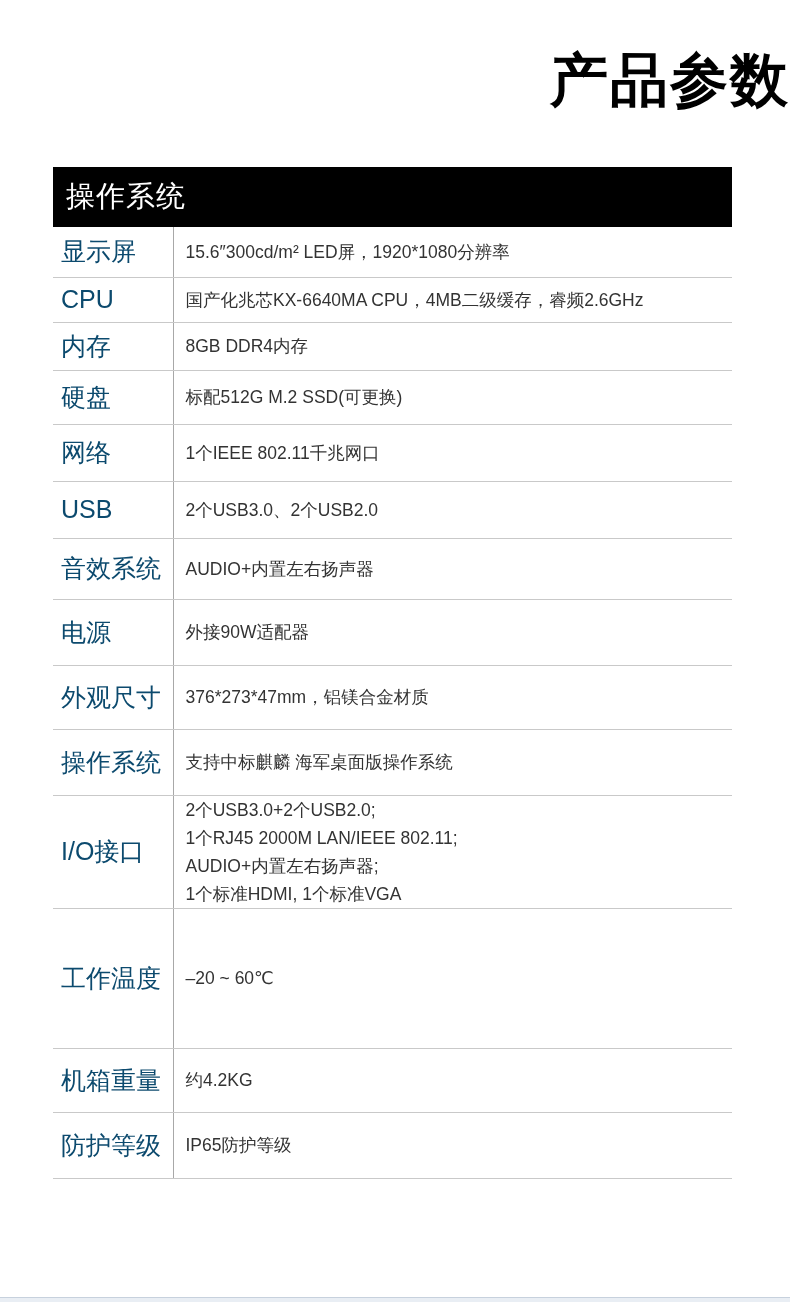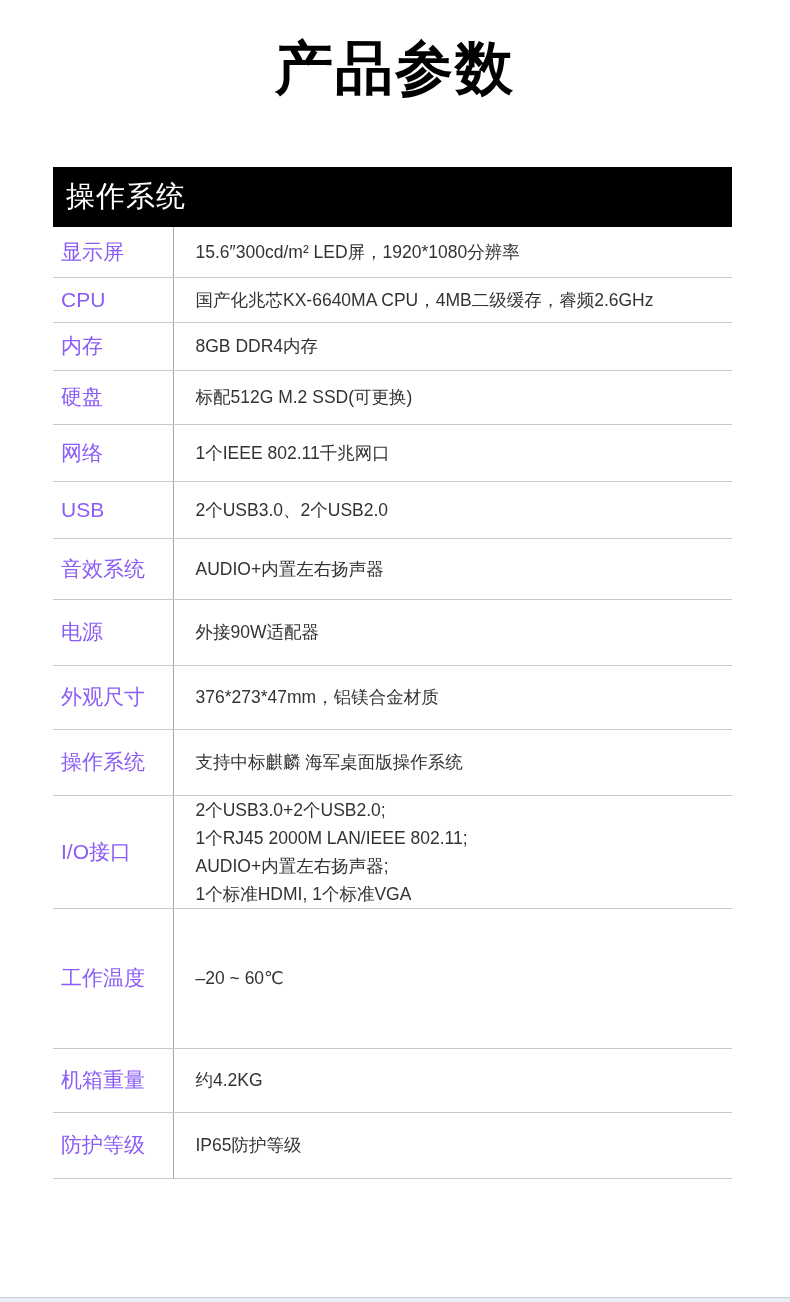--- a/index.html
+++ b/index.html
@@ -6,23 +6,23 @@
   html, body { background: #ffffff; }
   body {
     width: 790px; height: 1302px;
     position: relative;
     overflow: hidden;
     font-family: "Liberation Sans", "DejaVu Sans", sans-serif;
     color: #333333;
   }
   .title {
     position: absolute;
-    top: 36px; left: 0;
+    top: 48px; left: 0;
     width: 100%;
-    text-align: center;
+    text-align: right;
     font-size: 58px;
     line-height: 1.12;
     font-weight: 900;
     letter-spacing: 2px;
     color: #000000;
   }
   .spec {
     position: absolute;
     left: 53px; top: 167px;
     width: 679px;
@@ -44,25 +44,25 @@
     table-layout: fixed;
   }
   table.spec-table td {
     border-bottom: 1px solid #c9c9c9;
     vertical-align: middle;
   }
   td.label {
     width: 120px;
     border-right: 1px solid #a8a8a8;
     padding-left: 8px;
-    font-size: 21px;
-    color: #8b5cf6;
+    font-size: 25px;
+    color: #0c4a6e;
   }
   td.value {
-    padding-left: 22px;
+    padding-left: 12px;
     padding-right: 8px;
     font-size: 17.5px;
     line-height: 28px;
     color: #333333;
     white-space: pre-line;
   }
   
   .spec-table tr:nth-child(1)  { height: 50px; }
   .spec-table tr:nth-child(2)  { height: 45px; }
   .spec-table tr:nth-child(3)  { height: 48px; }

